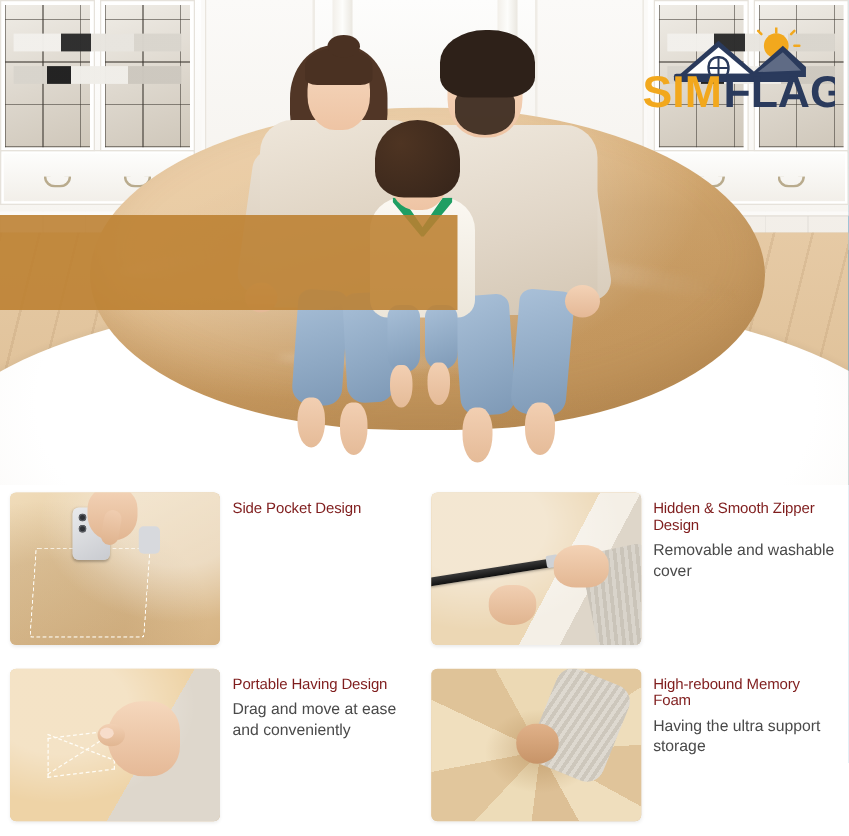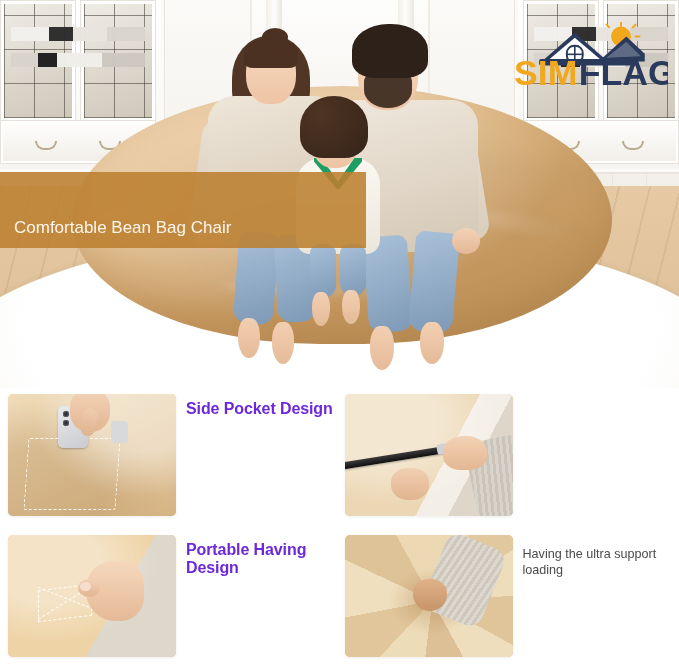--- a/index.html
+++ b/index.html
@@ -181,21 +181,21 @@
   }
   .feature{ display:flex; gap:10px; align-items:flex-start; }
   .thumb{
     position:relative; width:168px; height:122px; flex:0 0 168px;
     border-radius:5px; overflow:hidden;
     background:linear-gradient(150deg,#ead3ae,#e0c296 60%,#d3b184);
     box-shadow:0 1px 3px rgba(0,0,0,.08);
   }
   .ftext{ padding-top:6px; min-width:0; }
   .ftitle{
-    font-size:16px; font-weight:bold; color:#6d28d9; line-height:1.14;
+    font-size:12px; font-weight:normal; color:#7f1d1d; line-height:1.14;
     letter-spacing:-.1px;
   }
   .fdesc{
     margin-top:5px; font-size:12.6px; color:#4a4a4a; line-height:1.3;
   }
 
   
   .t1-fab{ position:absolute; inset:0;
     background:
       radial-gradient(ellipse at 80% 18%, rgba(255,255,255,.42) 0 26%, transparent 58%),
@@ -380,21 +380,20 @@
           <path d="M140 56 L178 22 L206 48 L206 60 L140 60 Z" fill="#2A3A5C"></path>
           <path d="M148 54 L178 30 L200 52 Z" fill="#ffffff" opacity=".25"></path>
           <rect x="46" y="56" width="150" height="10" rx="3" fill="#2A3A5C"></rect>
         </g>
         <text x="8" y="96" font-family="'Liberation Sans',sans-serif" font-size="54" font-weight="bold" fill="#F2A81D">SIM</text>
         <text x="106" y="96" font-family="'Liberation Sans',sans-serif" font-size="54" font-weight="bold" fill="#2A3A5C">FLAG</text>
       </svg>
     </div>
 
     <div class="banner">
-      <div class="banner-sub">Comfortable Bean Bag Chair</div>
     </div>
   </div>
 
   <div class="features">
 
     <div class="feature">
       <div class="thumb">
         <div class="t1-fab"></div>
         <div class="t1-pocket"></div>
         <div class="t1-phone">
@@ -413,42 +412,48 @@
 
     <div class="feature">
       <div class="thumb">
         <div class="t2-fab"></div>
         <div class="t2-sleeve"></div>
         <div class="t2-zip"></div>
         <div class="t2-pull"></div>
         <div class="t2-hand1"></div>
         <div class="t2-hand2"></div>
       </div>
+      <div class="ftext">
+        <div class="ftitle">Hidden &amp; Smooth Zipper Design</div>
+        <div class="fdesc">Removable and washable cover</div>
+      </div>
     </div>
 
     <div class="feature">
       <div class="thumb">
         <div class="t3-fab"></div>
         <div class="t3-handle"></div>
         <div class="t3-x1"></div>
         <div class="t3-x2"></div>
         <div class="t3-hand"></div>
         <div class="t3-thumb"></div>
         <div class="t3-nail"></div>
       </div>
       <div class="ftext">
         <div class="ftitle">Portable Having Design</div>
+        <div class="fdesc">Drag and move at ease and conveniently</div>
       </div>
     </div>
 
     <div class="feature">
       <div class="thumb">
         <div class="t4-fab"></div>
         <div class="t4-sleeve"></div>
         <div class="t4-fist"></div>
       </div>
       <div class="ftext">
-        <div class="fdesc">Having the ultra support loading</div>
+        <div class="ftitle">High-rebound Memory Foam</div>
+        <div class="fdesc">Having the ultra support storage</div>
       </div>
     </div>
 
   </div>
 </div>
 
 </body></html>

